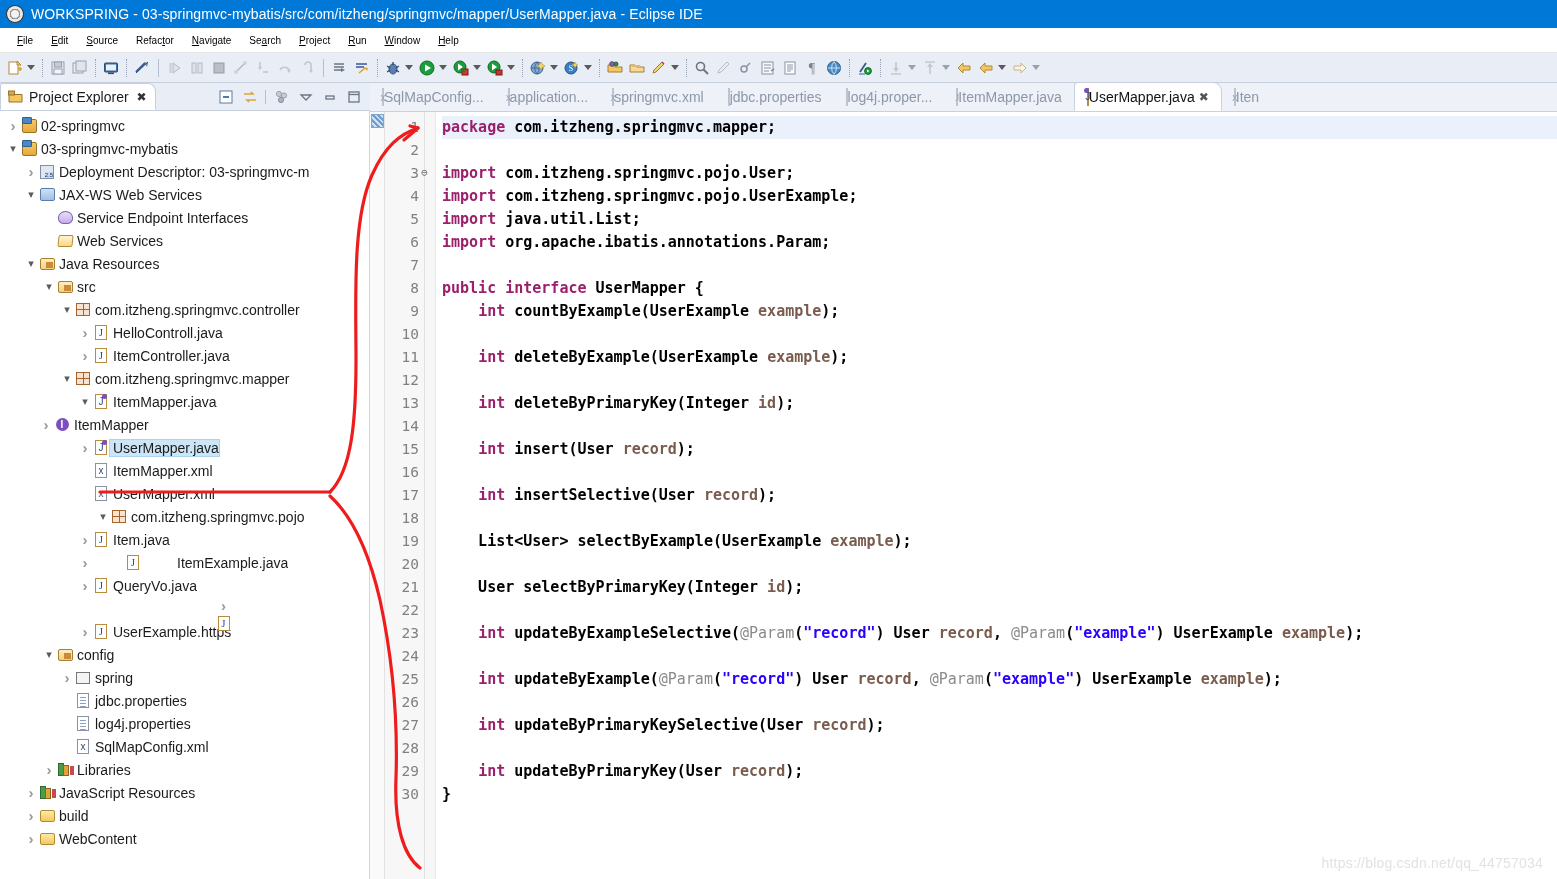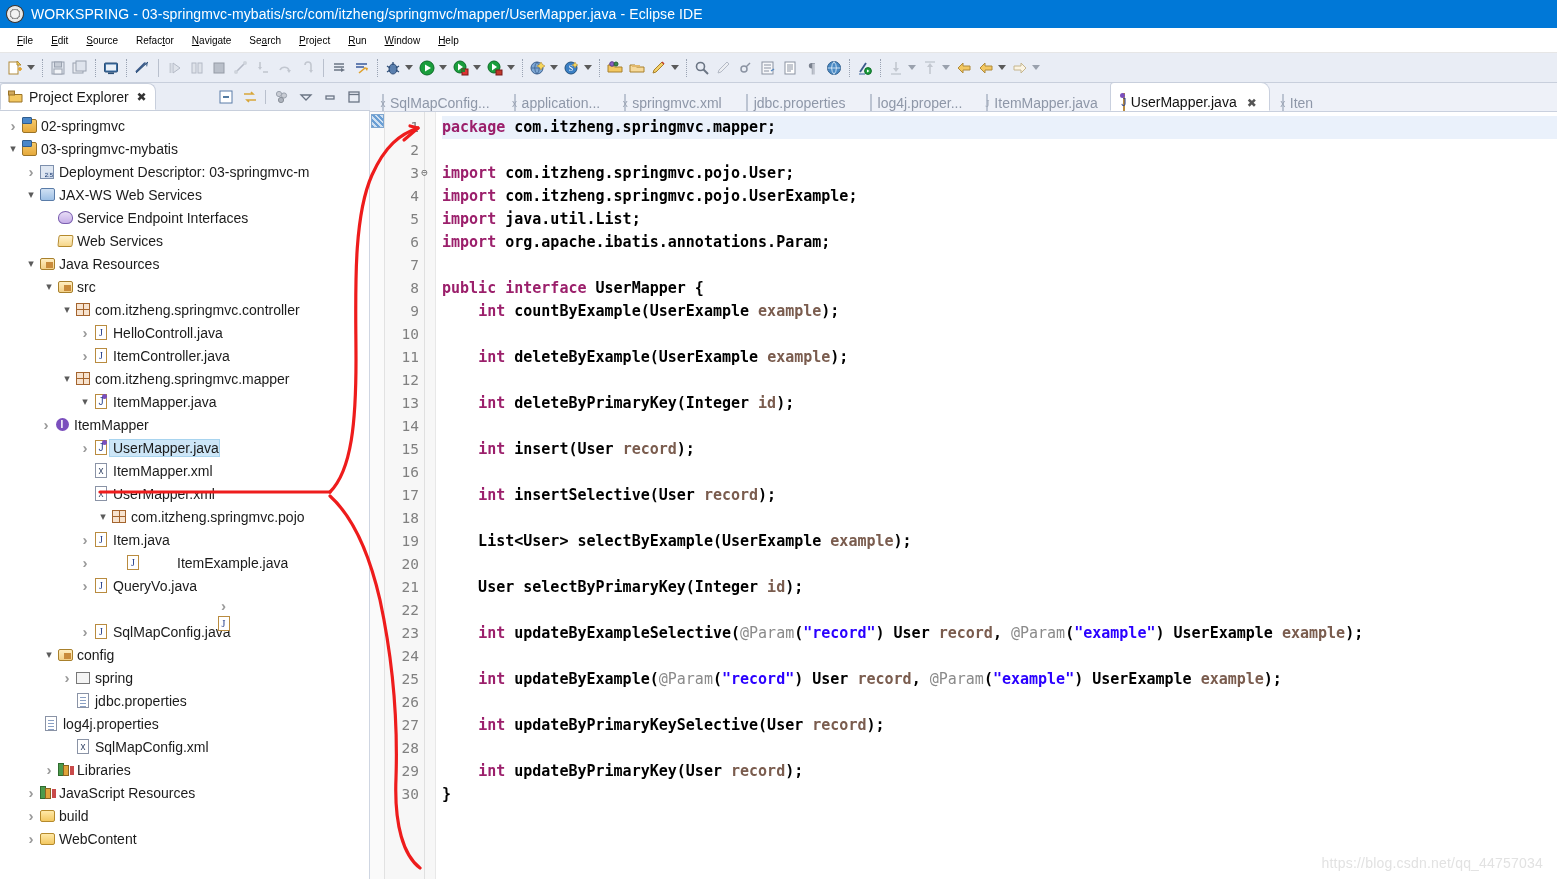--- a/index.html
+++ b/index.html
@@ -137,21 +137,21 @@
   .i-dd::after{content:"2.5"; position:absolute; bottom:0; right:0; font-size:6px; color:#14336b; background:#cdd9ea;}
   .i-spring{width:14px;height:12px;border:1px solid #777; background:#f4f4f4;}
 
   
   #editor{ flex:1; display:flex; flex-direction:column; background:#ffffff; min-width:0;}
   #tabrow{
     height:29px; background:#eef1f8; display:flex; align-items:flex-end;
     border-bottom:1px solid #c9d0de; overflow:hidden; position:relative;
   }
   .etab{
-    height:28px; display:flex; align-items:flex-end; gap:6px; padding:0 12px;
+    height:28px; display:flex; align-items:center; padding:0 12px;
     font-size:14px; color:#8e97a8; white-space:nowrap; flex:0 0 auto;
   }
   .etab.active{
     background:#ffffff; color:#111; border:1px solid #c9d0de; border-bottom:1px solid #ffffff;
     border-top-left-radius:4px; border-top-right-radius:9px; height:29px;
   }
   .etab .tico{ flex:0 0 auto; }
   .etab .tclose{ font-size:12px; color:#555; margin-left:4px; }
   .etab.dim .i-xml::after, .etab.dim .i-java::after { color:#9aa3b3; }
   .etab.dim .i-xml, .etab.dim .i-java, .etab.dim .i-prop { border-color:#bcc4d2; }
@@ -681,21 +681,21 @@
           <span class="ic">
             <span class="i-java"></span>
           </span>
           <span class="lbl">User.java</span>
         </div>
         <div class="row" style="padding-left: 78px;">
           <span class="arrow closed"></span>
           <span class="ic">
             <span class="i-java"></span>
           </span>
-          <span class="lbl">SqlMapConfig.java</span>
+          <span class="lbl">UserExample.https</span>
         </div>
         <div class="row" style="padding-left: 42px;">
           <span class="arrow open"></span>
           <span class="ic">
             <span class="i-src"></span>
           </span>
           <span class="lbl">config</span>
         </div>
         <div class="row" style="padding-left: 60px;">
           <span class="arrow closed"></span>
@@ -704,21 +704,21 @@
           </span>
           <span class="lbl">spring</span>
         </div>
         <div class="row" style="padding-left: 60px;">
           <span class="arrow "></span>
           <span class="ic">
             <span class="i-prop"></span>
           </span>
           <span class="lbl">jdbc.properties</span>
         </div>
-        <div class="row" style="padding-left: 28px;">
+        <div class="row" style="padding-left: 60px;">
           <span class="arrow "></span>
           <span class="ic">
             <span class="i-prop"></span>
           </span>
           <span class="lbl">log4j.properties</span>
         </div>
         <div class="row" style="padding-left: 60px;">
           <span class="arrow "></span>
           <span class="ic">
             <span class="i-xml"></span>

